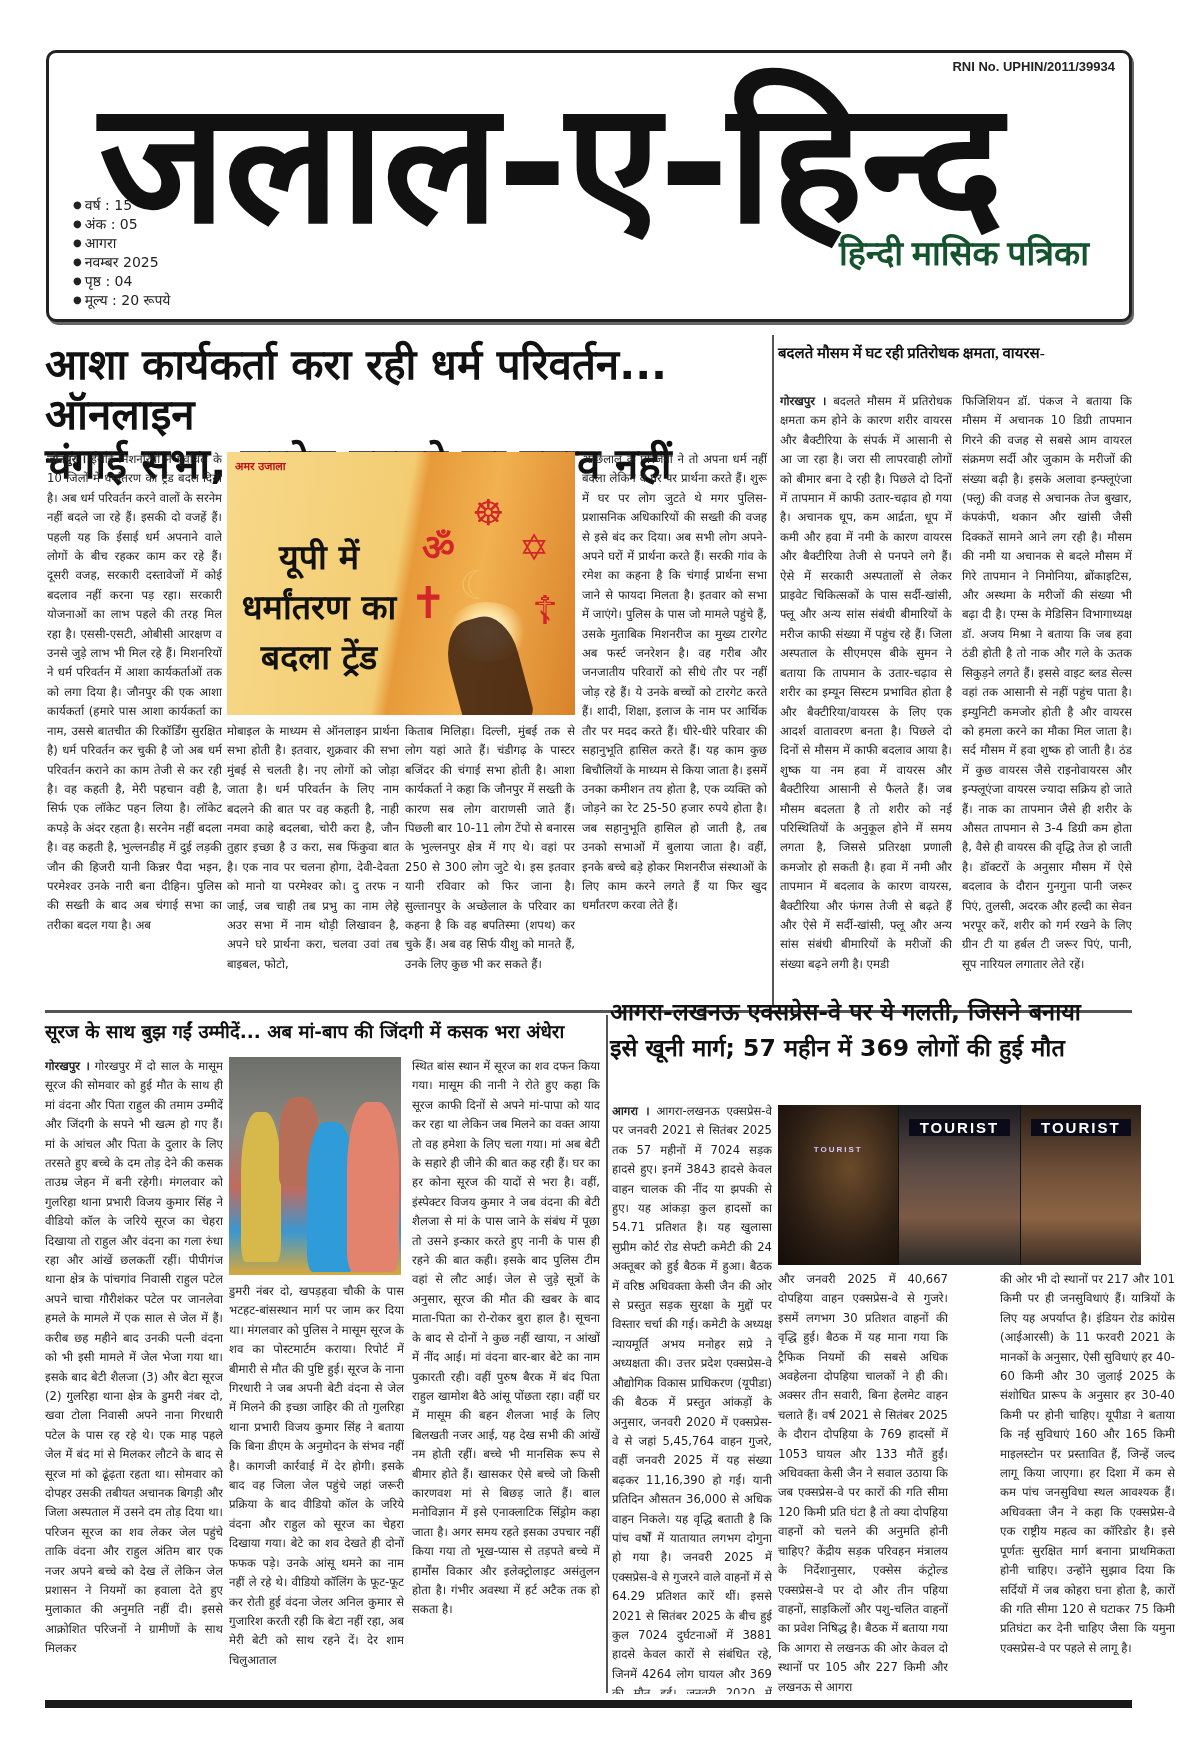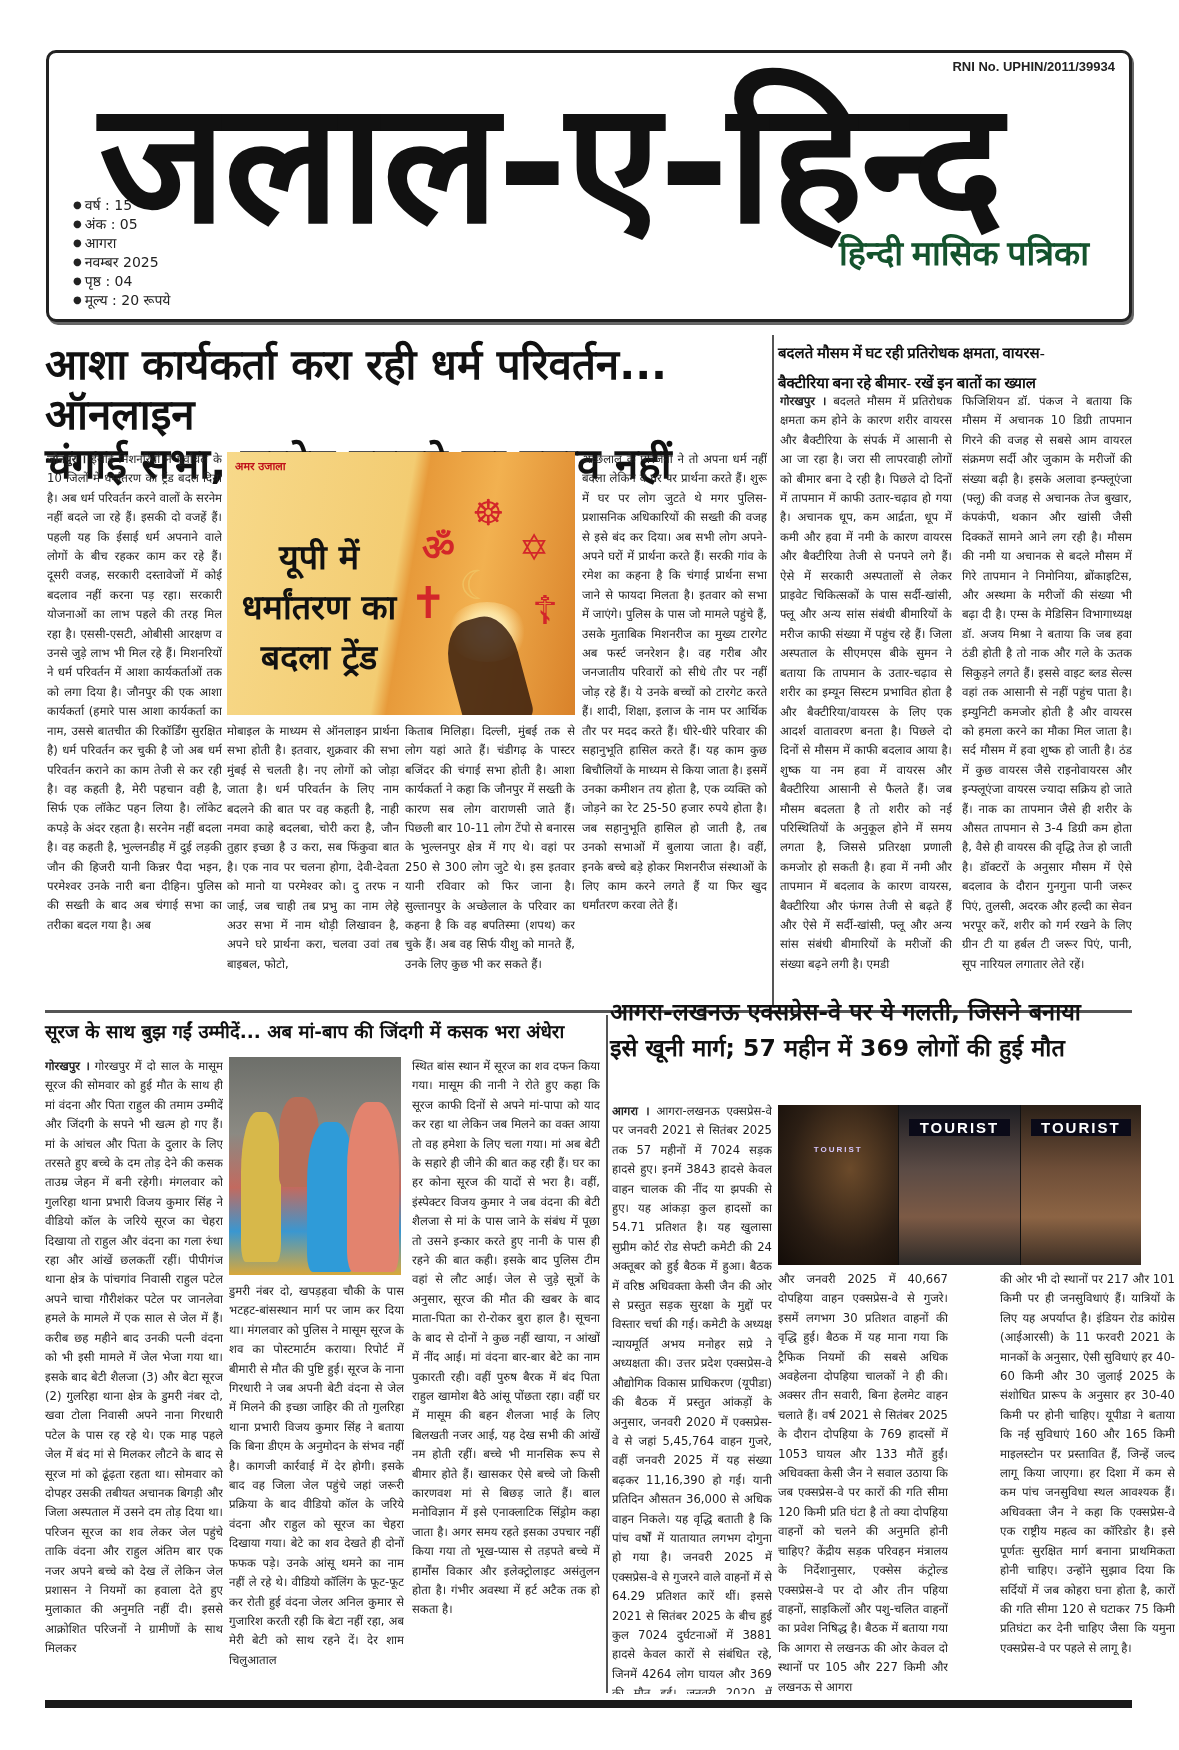--- a/index.html
+++ b/index.html
@@ -96,21 +96,20 @@
   <div class="col" style="left:582px; top:450px; width:185px; height:555px;">
     <span>अच्छेलाल के परिजनों ने तो अपना धर्म नहीं बदला लेकिन वे घर पर प्रार्थना करते हैं। शुरू में घर पर लोग जुटते थे मगर पुलिस-प्रशासनिक अधिकारियों की सख्ती की वजह से इसे बंद कर दिया। अब सभी लोग अपने-अपने घरों में प्रार्थना करते हैं। सरकी गांव के रमेश का कहना है कि चंगाई प्रार्थना सभा जाने से फायदा मिलता है। इतवार को सभा में जाएंगे। पुलिस के पास जो मामले पहुंचे हैं, उसके मुताबिक मिशनरीज का मुख्य टारगेट अब फर्स्ट जनरेशन है। वह गरीब और जनजातीय परिवारों को सीधे तौर पर नहीं जोड़ रहे हैं। ये उनके बच्चों को टारगेट करते हैं। शादी, शिक्षा, इलाज के नाम पर आर्थिक तौर पर मदद करते हैं। धीरे-धीरे परिवार की सहानुभूति हासिल करते हैं। यह काम कुछ बिचौलियों के माध्यम से किया जाता है। इसमें उनका कमीशन तय होता है, एक व्यक्ति को जोड़ने का रेट 25-50 हजार रुपये होता है। जब सहानुभूति हासिल हो जाती है, तब उनको सभाओं में बुलाया जाता है। वहीं, इनके बच्चे बड़े होकर मिशनरीज संस्थाओं के लिए काम करने लगते हैं या फिर खुद धर्मांतरण करवा लेते हैं।</span>
   </div>
 </article>
 
 <div class="vrule" style="left:772px; top:335px; height:670px;"></div>
 
 <article>
   <div class="headline" style="left:778px; top:338px; width:355px; font-size:15px; line-height:30px;font-family:Liberation Serif, serif;">
     <div>बदलते मौसम में घट रही प्रतिरोधक क्षमता, वायरस-</div>
-    <div>बैक्टीरिया बना रहे बीमार- रखें इन बातों का ख्याल</div>
   </div>
   <div class="col" style="left:780px; top:392px; width:172px; height:613px;">
     <b>गोरखपुर ।</b>
     <span>बदलते मौसम में प्रतिरोधक क्षमता कम होने के कारण शरीर वायरस और बैक्टीरिया के संपर्क में आसानी से आ जा रहा है। जरा सी लापरवाही लोगों को बीमार बना दे रही है। पिछले दो दिनों में तापमान में काफी उतार-चढ़ाव हो गया है। अचानक धूप, कम आर्द्रता, धूप में कमी और हवा में नमी के कारण वायरस और बैक्टीरिया तेजी से पनपने लगे हैं। ऐसे में सरकारी अस्पतालों से लेकर प्राइवेट चिकित्सकों के पास सर्दी-खांसी, फ्लू और अन्य सांस संबंधी बीमारियों के मरीज काफी संख्या में पहुंच रहे हैं। जिला अस्पताल के सीएमएस बीके सुमन ने बताया कि तापमान के उतार-चढ़ाव से शरीर का इम्यून सिस्टम प्रभावित होता है और बैक्टीरिया/वायरस के लिए एक आदर्श वातावरण बनता है। पिछले दो दिनों से मौसम में काफी बदलाव आया है। शुष्क या नम हवा में वायरस और बैक्टीरिया आसानी से फैलते हैं। जब मौसम बदलता है तो शरीर को नई परिस्थितियों के अनुकूल होने में समय लगता है, जिससे प्रतिरक्षा प्रणाली कमजोर हो सकती है। हवा में नमी और तापमान में बदलाव के कारण वायरस, बैक्टीरिया और फंगस तेजी से बढ़ते हैं और ऐसे में सर्दी-खांसी, फ्लू और अन्य सांस संबंधी बीमारियों के मरीजों की संख्या बढ़ने लगी है। एमडी</span>
   </div>
   <div class="col" style="left:962px; top:392px; width:170px; height:613px;">
     <span>फिजिशियन डॉ. पंकज ने बताया कि मौसम में अचानक 10 डिग्री तापमान गिरने की वजह से सबसे आम वायरल संक्रमण सर्दी और जुकाम के मरीजों की संख्या बढ़ी है। इसके अलावा इन्फ्लूएंजा (फ्लू) की वजह से अचानक तेज बुखार, कंपकंपी, थकान और खांसी जैसी दिक्कतें सामने आने लग रही है। मौसम की नमी या अचानक से बदले मौसम में गिरे तापमान ने निमोनिया, ब्रोंकाइटिस, और अस्थमा के मरीजों की संख्या भी बढ़ा दी है। एम्स के मेडिसिन विभागाध्यक्ष डॉ. अजय मिश्रा ने बताया कि जब हवा ठंडी होती है तो नाक और गले के ऊतक सिकुड़ने लगते हैं। इससे वाइट ब्लड सेल्स वहां तक आसानी से नहीं पहुंच पाता है। इम्युनिटी कमजोर होती है और वायरस को हमला करने का मौका मिल जाता है। सर्द मौसम में हवा शुष्क हो जाती है। ठंड में कुछ वायरस जैसे राइनोवायरस और इन्फ्लूएंजा वायरस ज्यादा सक्रिय हो जाते हैं। नाक का तापमान जैसे ही शरीर के औसत तापमान से 3-4 डिग्री कम होता है, वैसे ही वायरस की वृद्धि तेज हो जाती है। डॉक्टरों के अनुसार मौसम में ऐसे बदलाव के दौरान गुनगुना पानी जरूर पिएं, तुलसी, अदरक और हल्दी का सेवन भरपूर करें, शरीर को गर्म रखने के लिए ग्रीन टी या हर्बल टी जरूर पिएं, पानी, सूप नारियल लगातार लेते रहें।</span>
   </div>
 </article>
 

